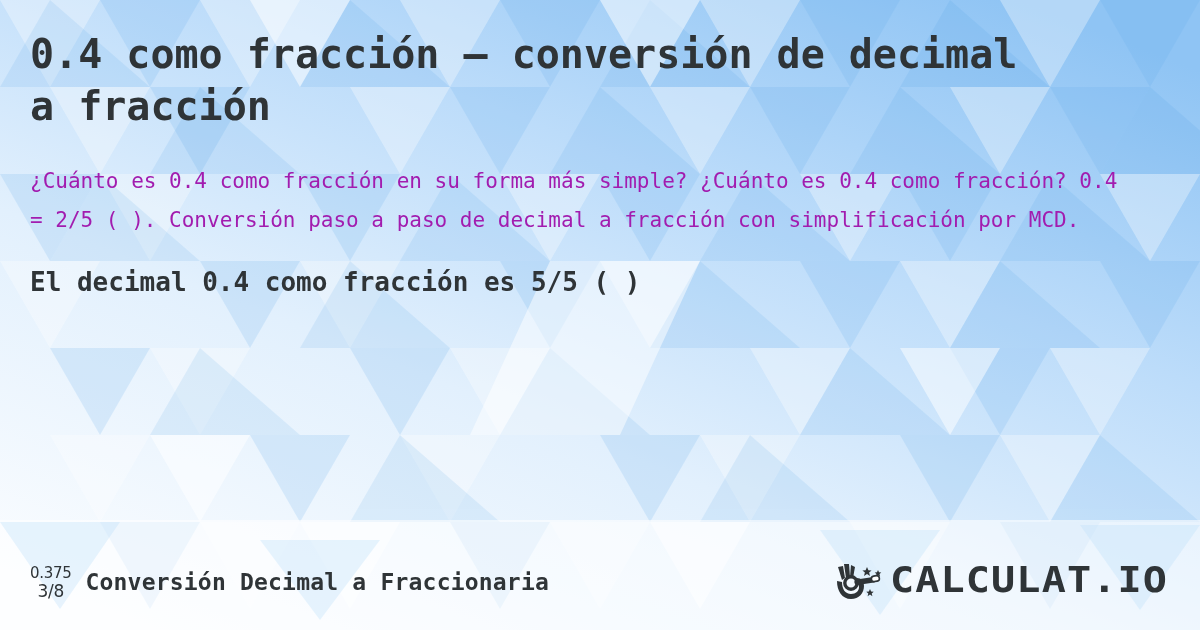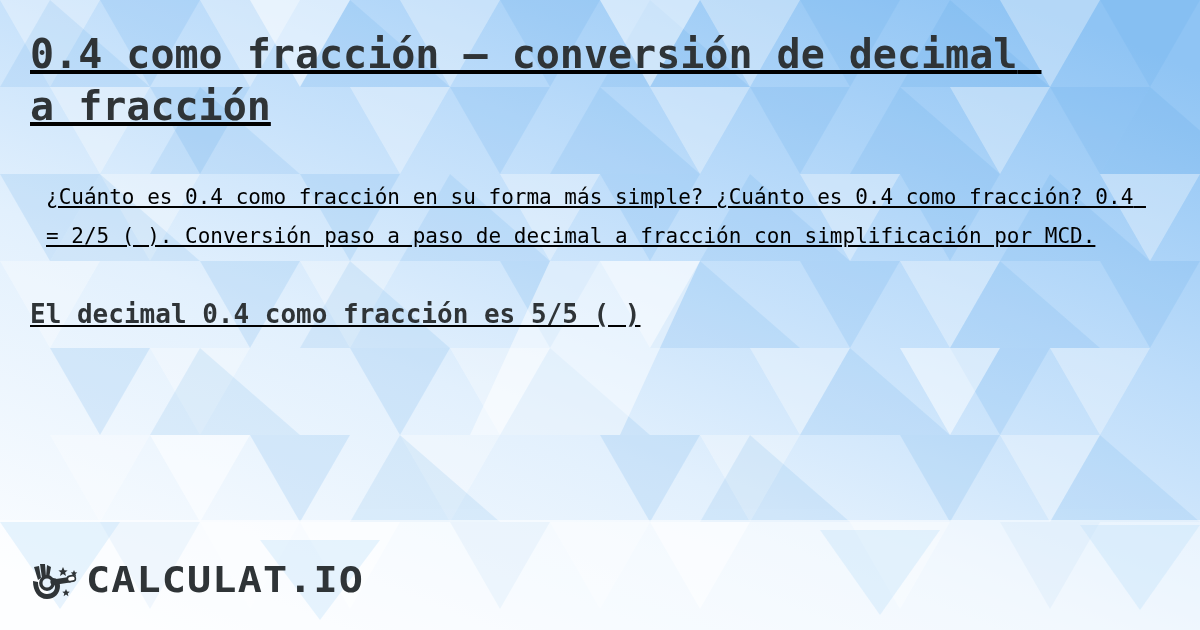--- a/index.html
+++ b/index.html
@@ -30,42 +30,41 @@
 
   
   #content {
     position: relative;
     z-index: 2;
     width: 1200px;
     height: 630px;
     box-sizing: border-box;
     padding: 28px 30px 0 30px;
     display: block;
-    text-decoration: underline;
   }
 
   #page-title {
     margin: 0;
     font-family: "DejaVu Sans Mono", "Liberation Mono", monospace;
     font-size: 40px;
     line-height: 52px;
     font-weight: bold;
     color: #2f3437;
     letter-spacing: 0px;
     max-width: 1000px;
     white-space: pre-wrap;
   }
 
   #description {
-    margin: 16px;
+    margin: 0;
     padding-top: 30px;
     font-family: "DejaVu Sans Mono", "Liberation Mono", monospace;
     font-size: 21px;
     line-height: 39px;
-    color: #000000;
+    color: #a21caf;
     max-width: 1090px;
     white-space: pre-wrap;
   }
 
   #answer-line {
     margin: 0;
     padding-top: 25px;
     font-family: "DejaVu Sans Mono", "Liberation Mono", monospace;
     font-size: 26px;
     line-height: 34px;
@@ -250,20 +249,29 @@
   <h1 id="page-title">0.4 como fracción – conversión de decimal a fracción</h1>
 
   <p id="description">¿Cuánto es 0.4 como fracción en su forma más simple? ¿Cuánto es 0.4 como fracción? 0.4 = 2/5 ( ). Conversión paso a paso de decimal a fracción con simplificación por MCD.</p>
 
   <p id="answer-line">El decimal 0.4 como fracción es 5/5 ( )</p>
 
 </div>
 
 <div id="footer">
 
+  <div id="footer-left">
+
+    <div id="fraction-logo">
+      <span class="frac-top">0.375</span>
+      <span class="frac-bottom">3/8</span>
+    </div>
+
+    <span id="footer-label">Conversión Decimal a Fraccionaria</span>
+  </div>
 
   <div id="brand-logo">
 
     <svg id="brand-mark" width="56" height="42" viewBox="0 0 56 42">
       <g fill="#2f3437">
 
         <path d="M4 6 L9 5 L11 17 L8 19 Z"></path>
         <path d="M10 3 L15 3 L16 16 L12 17 Z"></path>
         <path d="M17 4 L21 6 L19 17 L16 16 Z"></path>
         <path d="M3 20 C3 30 8 38 17 38 C25 38 30 32 30 25 C30 20 27 17 23 17 L21 22 C24 22 25 24 25 26 C25 30 22 33 17 33 C11 33 8 28 8 21 Z"></path>

